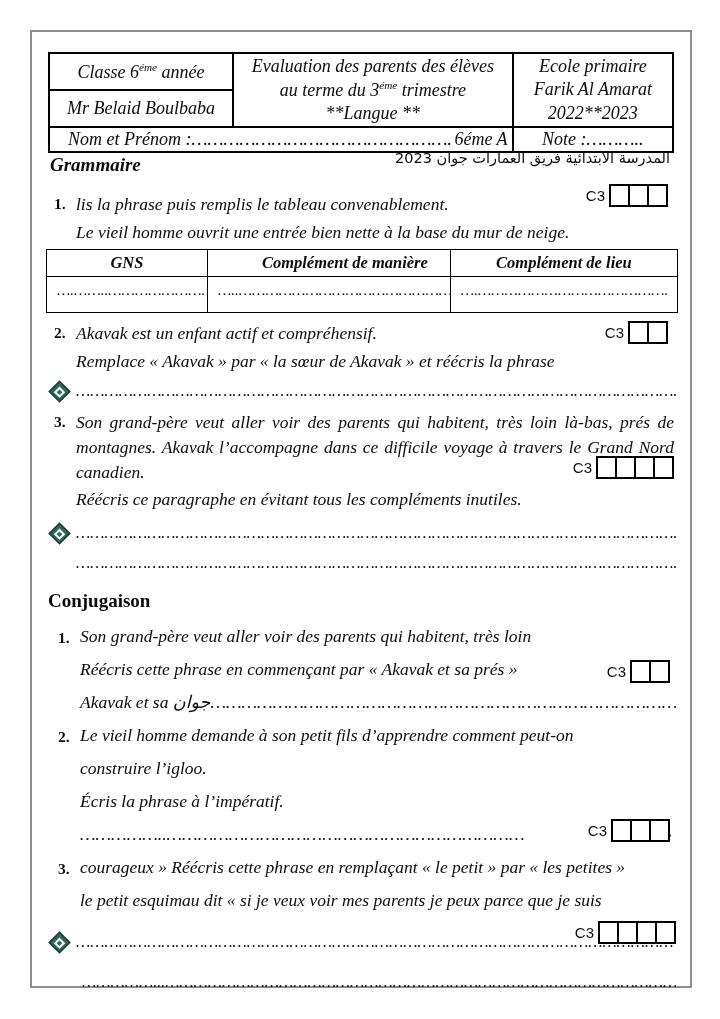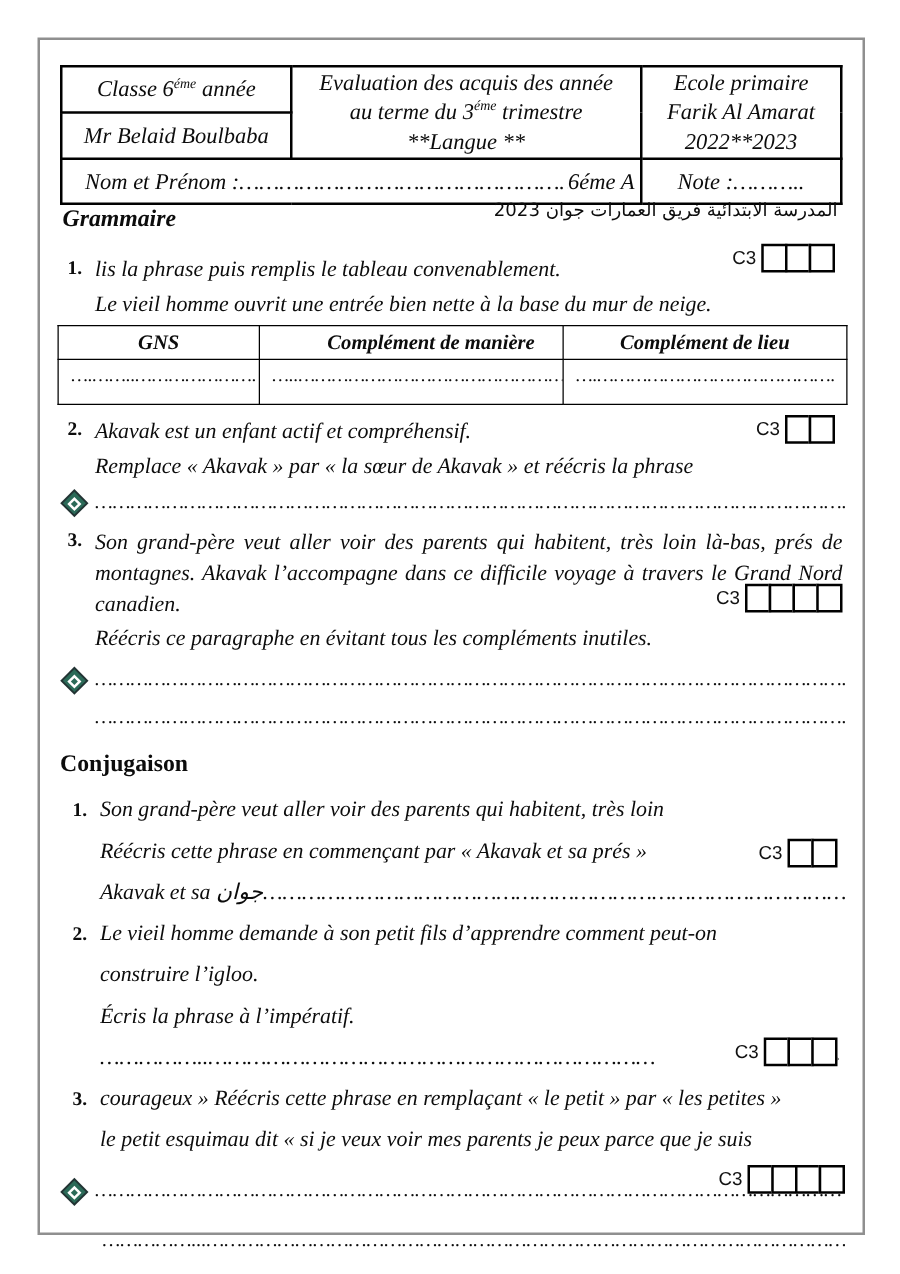--- a/index.html
+++ b/index.html
@@ -16,21 +16,21 @@
   .content { padding:20px 14px 0 16px; position:relative; }
 
   
   table.header-table { border-collapse:collapse; width:626px; table-layout:fixed; }
   table.header-table td { border:2px solid #000; font-size:18px; text-align:center; vertical-align:middle; }
   .ht-c1 { width:29.5%; height:37px; }
   .ht-c2 { width:44.8%; }
   .ht-c3 { width:25.7%; }
   .ht-title { font-size:18.5px; line-height:1.28; }
   .ht-school { font-size:18px; line-height:1.3; }
-  .ht-name-row td { height:36px; font-size:17px; }
+  .ht-name-row td { height:25px; font-size:17px; }
   .ht-name-cell { text-align:left !important; }
   .name-flex { display:flex; align-items:baseline; padding:0 4px 0 18px; }
   .name-dots { flex:1; overflow:hidden; white-space:nowrap; }
   sup.sm { font-size:0.62em; font-style:italic; }
 
   
   .subheader { display:flex; justify-content:space-between; align-items:flex-start; margin-top:1px; height:26px; }
   .g-heading { font-weight:bold; font-size:19px; margin-left:2px; }
   .arabic { direction:rtl; font-family:"DejaVu Sans", sans-serif; font-style:normal; font-size:14.5px; padding-right:6px; margin-top:-4px; }
 
@@ -77,21 +77,21 @@
 
 <div class="page">
   <div class="frame">
     <div class="content">
 
       <table class="header-table">
         <tbody>
             <tr>
           <td class="ht-c1"><span>Classe 6</span><sup class="sm">éme</sup><span> année</span></td>
           <td class="ht-c2 ht-title" rowspan="2">
-            <div>Evaluation  des acquis des année</div>
+            <div>Evaluation  des parents des élèves</div>
             <div><span>au terme du 3</span><sup class="sm">éme</sup><span> trimestre</span></div>
             <div>**Langue **</div>
           </td>
           <td class="ht-c3 ht-school" rowspan="2">
             <div>Ecole primaire</div>
             <div>Farik Al Amarat</div>
             <div>2022**2023</div>
           </td>
         </tr>
         <tr>

